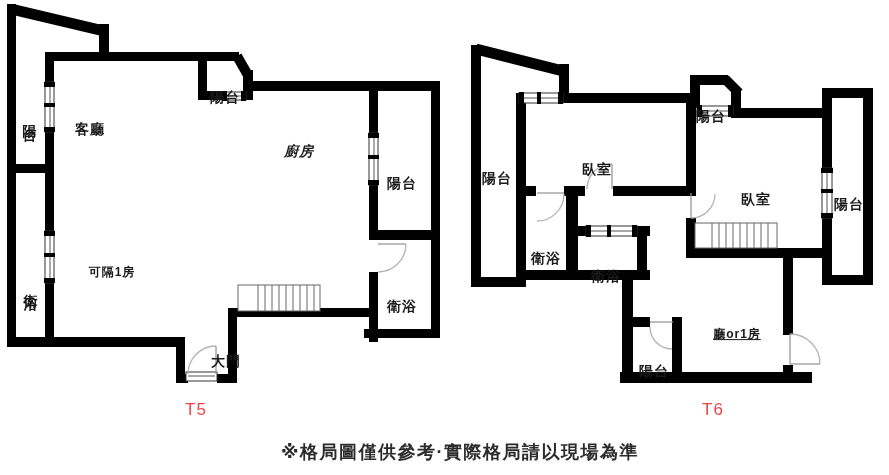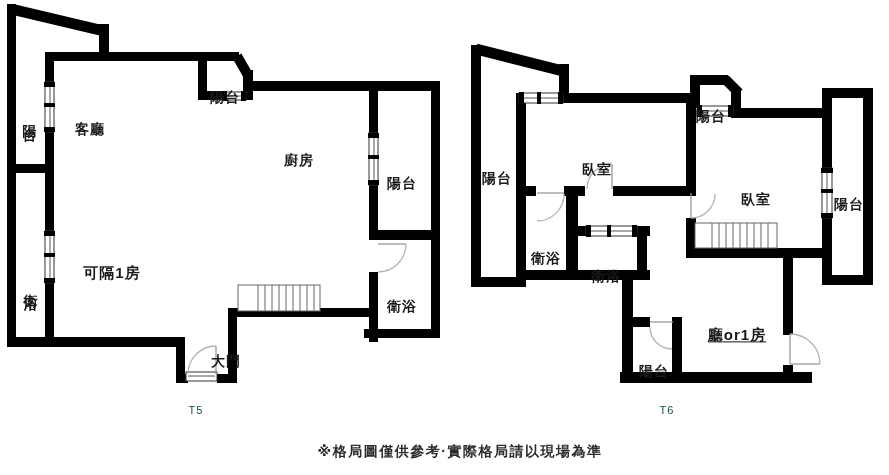--- a/index.html
+++ b/index.html
@@ -19,34 +19,34 @@
     font-weight:600;
     letter-spacing:1px;
     white-space:nowrap;
     line-height:1.15;
     margin-top:20px;
   }
   .room-label.vertical{
     writing-mode:vertical-rl;
     letter-spacing:3px;
   }
-  .room-label.big{font-size:15px;}
+  .room-label.big{font-size:12px;}
   .plan-title{
     position:absolute;
     transform:translate(-50%,-50%);
-    color:#14532d;
-    font-size:11px;
+    color:#ef4444;
+    font-size:17px;
     font-weight:500;
     letter-spacing:1px;
   }
   .disclaimer{
     position:absolute;
     transform:translate(-50%,-50%);
     color:#2b2b2b;
-    font-size:14px;
+    font-size:18px;
     font-weight:600;
     letter-spacing:1.5px;
     white-space:nowrap;
   }
 </style>
 </head>
 <body>
 
 <div id="screen">
 
@@ -240,33 +240,33 @@
         <line x1="754" y1="223" x2="754" y2="248"></line>
           <line x1="761" y1="223" x2="761" y2="248"></line>
         <line x1="768" y1="223" x2="768" y2="248"></line>
       </g>
     </g>
   </svg>
 
   <div class="room-label vertical" style="left:30px;top:96px;">陽台</div>
   <div class="room-label" style="left:90px;top:109px;">客廳</div>
   <div class="room-label" style="left:225px;top:77px;">陽台</div>
-  <div class="room-label" style="left:299px;top:140px;">廚房</div>
+  <div class="room-label" style="left:299px;top:131px;font-style:italic;">廚房</div>
   <div class="room-label" style="left:402px;top:163px;">陽台</div>
   <div class="room-label vertical" style="left:31px;top:266px;">衛浴</div>
   <div class="room-label big" style="left:112px;top:253px;">可隔1房</div>
   <div class="room-label" style="left:402px;top:286px;">衛浴</div>
   <div class="room-label" style="left:226px;top:341px;">大門</div>
   <div class="plan-title" style="left:196px;top:410px;">T5</div>
 
   <div class="room-label" style="left:497px;top:158px;">陽台</div>
   <div class="room-label" style="left:597px;top:149px;">臥室</div>
   <div class="room-label" style="left:711px;top:96px;">陽台</div>
   <div class="room-label" style="left:756px;top:179px;">臥室</div>
   <div class="room-label" style="left:849px;top:184px;">陽台</div>
   <div class="room-label" style="left:546px;top:238px;">衛浴</div>
   <div class="room-label" style="left:606px;top:256px;">衛浴</div>
   <div class="room-label big" style="left:737px;top:315px;text-decoration:underline;">廳or1房</div>
   <div class="room-label" style="left:654px;top:351px;">陽台</div>
-  <div class="plan-title" style="left:667px;top:410px;">T6</div>
+  <div class="plan-title" style="left:713px;top:410px;">T6</div>
 
   <div class="disclaimer" style="left:460px;top:452px;">※格局圖僅供參考·實際格局請以現場為準</div>
 </div>
 
 </body></html>

